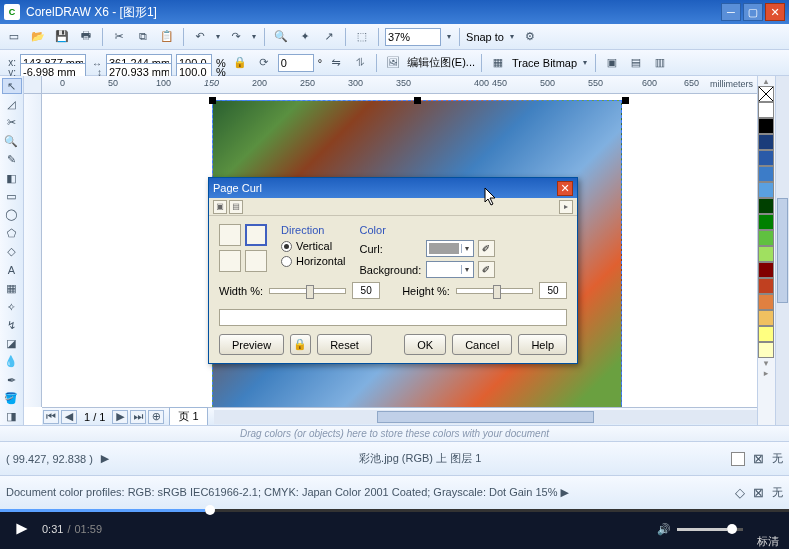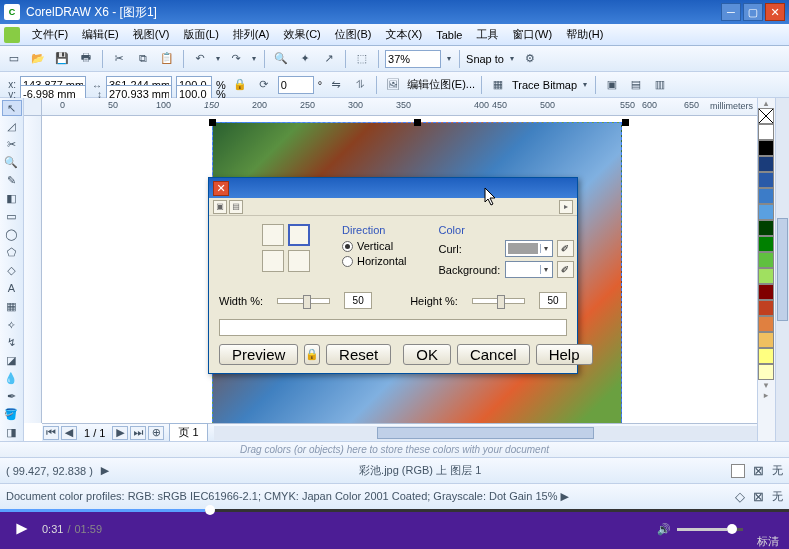--- a/index.html
+++ b/index.html
@@ -35,55 +35,55 @@
 .ruler-unit { position:absolute; top:3px; right:4px; font-size:9px; color:#456; }
 .canvas { position:absolute; top:18px; left:18px; right:0; bottom:18px; background:#fff; overflow:hidden; }
 .image-placeholder { position:absolute; top:6px; left:170px; width:410px; height:320px; background:linear-gradient(135deg, #2a6030 0%, #5a9040 12%, #8a4020 22%, #4080c0 45%, #80b0e0 60%, #e06030 78%, #6aa040 92%); border:1px dashed #4080ff; }
 .sel-handle { position:absolute; width:7px; height:7px; background:#000; }
 .pager { position:absolute; left:18px; right:0; bottom:0; height:18px; background:linear-gradient(#f5f9ff,#e0ecfa); border-top:1px solid #b0c0d8; display:flex; align-items:center; font-size:10px; }
 .pager .pbtn { width:16px; height:14px; display:flex; align-items:center; justify-content:center; cursor:pointer; color:#456; border:1px solid #a0b8d8; margin:0 1px; background:#eef4fc; }
 .pager .ptab { padding:1px 8px; border:1px solid #a0b8d8; background:#fff; margin-left:4px; cursor:pointer; }
 .scrollbar-h { flex:1; height:14px; background:#e0e8f4; margin-left:6px; position:relative; }
 .scrollbar-h .thumb { position:absolute; left:30%; width:40%; top:1px; bottom:1px; background:#c0d0e8; border:1px solid #90a8c8; }
 .dropzone { height:16px; background:linear-gradient(#f5f9ff,#e8f0fa); border-top:1px solid #c0d0e8; text-align:center; font-style:italic; color:#8898b0; font-size:10px; line-height:16px; }
-.statusbar1, .statusbar2 { height:26px; background:linear-gradient(#f5f9ff,#e0ecfa); border-top:1px solid #c0d0e8; display:flex; align-items:center; padding:0 6px; font-size:10px; color:#456; gap:8px; position:relative; }
+.statusbar1, .statusbar2 { height:34px; background:linear-gradient(#f5f9ff,#e0ecfa); border-top:1px solid #c0d0e8; display:flex; align-items:center; padding:0 6px; font-size:10px; color:#456; gap:8px; position:relative; }
 .statusbar1 .fill, .statusbar2 .fill { flex:1; }
 .sb-box { width:14px; height:14px; border:1px solid #888; display:inline-block; }
 .dialog { position:absolute; top:177px; left:208px; width:370px; background:#ece9d8; border:1px solid #0050a0; box-shadow:2px 2px 6px rgba(0,0,0,0.4); }
 .dialog .dtitle { background:linear-gradient(#1e5fbf,#3d7fd8); color:#fff; height:20px; display:flex; align-items:center; padding:0 4px; font-size:12px; }
 .dialog .dtitle .t { flex:1; }
 .dialog .dtitle .dclose { width:16px; height:15px; background:#e05030; border:1px solid #a03010; display:flex; align-items:center; justify-content:center; color:#fff; cursor:pointer; font-size:11px; }
 .dialog .dtoolbar { height:18px; display:flex; align-items:center; padding:0 4px; gap:2px; border-bottom:1px solid #c8c4b4; }
 .dialog .dtoolbar .dtb { width:14px; height:14px; border:1px solid #a8a490; background:#f8f6ec; cursor:pointer; display:flex; align-items:center; justify-content:center; color:#666; font-size:8px; }
 .dialog .dtoolbar .dtbspacer { flex:1; }
 .dialog .dbody { padding:8px 10px; }
-.dialog .row1 { display:flex; gap:32px;margin-left:43px; }
+.dialog .row1 { display:flex; gap:14px; }
 .corner-col { display:flex; flex-direction:column; gap:4px; }
 .corner-row { display:flex; gap:4px; }
 .corner-btn { width:22px; height:22px; border:1px solid #a8a490; background:#f8f6ec; cursor:pointer; position:relative; }
 .corner-btn.sel { border:2px solid #4060c0; }
 .section-head { color:#3054bc; font-size:11px; margin-bottom:4px; }
 .radio-row { display:flex; align-items:center; gap:4px; margin-bottom:3px; cursor:pointer; }
 .radio { width:11px; height:11px; border:1px solid #666; border-radius:50%; display:inline-flex; align-items:center; justify-content:center; background:#fff; }
 .radio.on::after { content:""; width:5px; height:5px; background:#333; border-radius:50%; }
 .color-row { display:flex; align-items:center; gap:4px; margin-bottom:4px; }
 .color-row label { width:62px; font-size:11px; }
 .color-combo { width:48px; height:17px; border:1px solid #768ca8; background:#fff; display:flex; align-items:center; cursor:pointer; }
 .color-combo .sw { flex:1; height:11px; margin:0 2px; }
 .color-combo .ar { width:12px; text-align:center; font-size:8px; color:#444; border-left:1px solid #a0b0c8; }
 .eyedrop { width:17px; height:17px; border:1px solid #a8a490; background:#f8f6ec; cursor:pointer; display:flex; align-items:center; justify-content:center; font-size:10px; }
-.slider-row { display:flex; align-items:center; gap:14px; margin-top:10px; }
+.slider-row { display:flex; align-items:center; gap:6px; }
 .slider { flex:1; height:6px; background:#fff; border:1px solid #a8a490; position:relative; }
 .slider .sthumb { position:absolute; top:-4px; width:8px; height:14px; background:#e8e4d4; border:1px solid #888; left:48%; cursor:pointer; }
 .slider-val { width:28px; height:17px; border:1px solid #a8a490; background:#fff; text-align:center; font-size:10px; line-height:15px; }
 .long-input { width:100%; height:17px; border:1px solid #a8a490; background:#fff; margin-top:10px; }
 .dialog .dbuttons { display:flex; gap:6px; margin-top:8px; }
-.dbtn { height:21px; padding:0 12px; border:1px solid #888; background:linear-gradient(#fdfdfa,#e4e0d0); cursor:pointer; font-size:15px; border-radius:3px; }
+.dbtn { height:21px; padding:0 12px; border:1px solid #888; background:linear-gradient(#fdfdfa,#e4e0d0); cursor:pointer; font-size:11px; border-radius:3px; }
 .lock-btn { width:21px; height:21px; border:1px solid #888; background:linear-gradient(#fdfdfa,#e4e0d0); cursor:pointer; display:flex; align-items:center; justify-content:center; border-radius:3px; }
-.video-bar { position:absolute; left:0; right:0; bottom:0; height:40px; background:#4c1d95; display:flex; align-items:center; padding:0 10px; color:#ddd; font-size:11px; }
+.video-bar { position:absolute; left:0; right:0; bottom:0; height:40px; background:#0f172a; display:flex; align-items:center; padding:0 10px; color:#ddd; font-size:11px; }
 .video-progress { position:absolute; left:0; right:0; top:0; height:3px; background:#333; }
 .video-progress .fill { height:100%; width:26%; background:#5aa0ff; }
 .video-progress .knob { position:absolute; left:26%; top:-4px; width:10px; height:10px; background:#fff; border-radius:50%; }
 .play-btn { width:24px; height:24px; display:flex; align-items:center; justify-content:center; cursor:pointer; margin-right:8px; }
 .play-btn svg { fill:#fff; }
 .vb-spacer { flex:1; }
 .vol-icon { margin-right:6px; cursor:pointer; }
 .vol-slider { width:66px; height:3px; background:#555; position:relative; margin-right:14px; cursor:pointer; }
 .vol-slider .fill { width:75%; height:100%; background:#ccc; }
 .vol-slider .knob { position:absolute; left:75%; top:-4px; width:10px; height:10px; background:#fff; border-radius:50%; }
@@ -97,35 +97,20 @@
   <div class="titlebar">
     <div class="app-icon">C</div>
     <div class="title">CorelDRAW X6 - [图形1]</div>
     <div class="winbtns">
       <div class="winbtn">─</div>
       <div class="winbtn">▢</div>
       <div class="winbtn close">✕</div>
     </div>
   </div>
 
-  <div class="menubar">
-    <div class="app-icon2"></div>
-    <span class="menu-item">文件(F)</span>
-    <span class="menu-item">编辑(E)</span>
-    <span class="menu-item">视图(V)</span>
-    <span class="menu-item">版面(L)</span>
-    <span class="menu-item">排列(A)</span>
-    <span class="menu-item">效果(C)</span>
-    <span class="menu-item">位图(B)</span>
-    <span class="menu-item">文本(X)</span>
-    <span class="menu-item">Table</span>
-    <span class="menu-item">工具</span>
-    <span class="menu-item">窗口(W)</span>
-    <span class="menu-item">帮助(H)</span>
-  </div>
 
   <div class="toolbar1">
     <div class="tbtn">▭</div>
     <div class="tbtn">📂</div>
     <div class="tbtn">💾</div>
     <div class="tbtn">🖶</div>
     <div class="tsep"></div>
     <div class="tbtn">✂</div>
     <div class="tbtn">⧉</div>
     <div class="tbtn">📋</div>
@@ -221,21 +206,21 @@
           <span class="tick" style="left: 66px;">50</span>
           <span class="tick" style="left: 114px;">100</span>
           <span class="tick" style="left: 162px; font-style: italic;">150</span>
           <span class="tick" style="left: 210px;">200</span>
           <span class="tick" style="left: 258px;">250</span>
           <span class="tick" style="left: 306px;">300</span>
           <span class="tick" style="left: 354px;">350</span>
           <span class="tick" style="left: 402px; margin-left: 30px;">400</span>
           <span class="tick" style="left: 450px;">450</span>
           <span class="tick" style="left: 498px;">500</span>
-          <span class="tick" style="left: 578px; text-align: right;">550</span>
+          <span class="tick" style="left: 546px; text-align: right;">550</span>
           <span class="tick" style="left: 600px;">600</span>
           <span class="tick" style="left: 642px;">650</span>
           <span class="tick" style="left: 690px; padding-left: 40px;">700</span>
         </div>
       <div class="ruler-v"></div>
       <div class="canvas">
         <div class="image-placeholder"></div>
         <div class="sel-handle" style="top:3px;left:167px"></div>
         <div class="sel-handle" style="top:3px;left:372px"></div>
         <div class="sel-handle" style="top:3px;left:580px"></div>
@@ -305,20 +290,21 @@
     <span>Document color profiles: RGB: sRGB IEC61966-2.1; CMYK: Japan Color 2001 Coated; Grayscale: Dot Gain 15% ▶</span>
     <span class="fill"></span>
     <span style="font-size:13px">◇</span>
     <span style="font-size:13px">⊠</span>
     <span>无</span>
   </div>
 </div>
 
 <div class="dialog">
   <div class="dtitle">
+    <span class="t">Page Curl</span>
     <div class="dclose">✕</div>
   </div>
   <div class="dtoolbar">
     <div class="dtb">▣</div>
     <div class="dtb">▤</div>
     <div class="dtbspacer"></div>
     <div class="dtb">▸</div>
   </div>
   <div class="dbody">
     <div class="row1">

